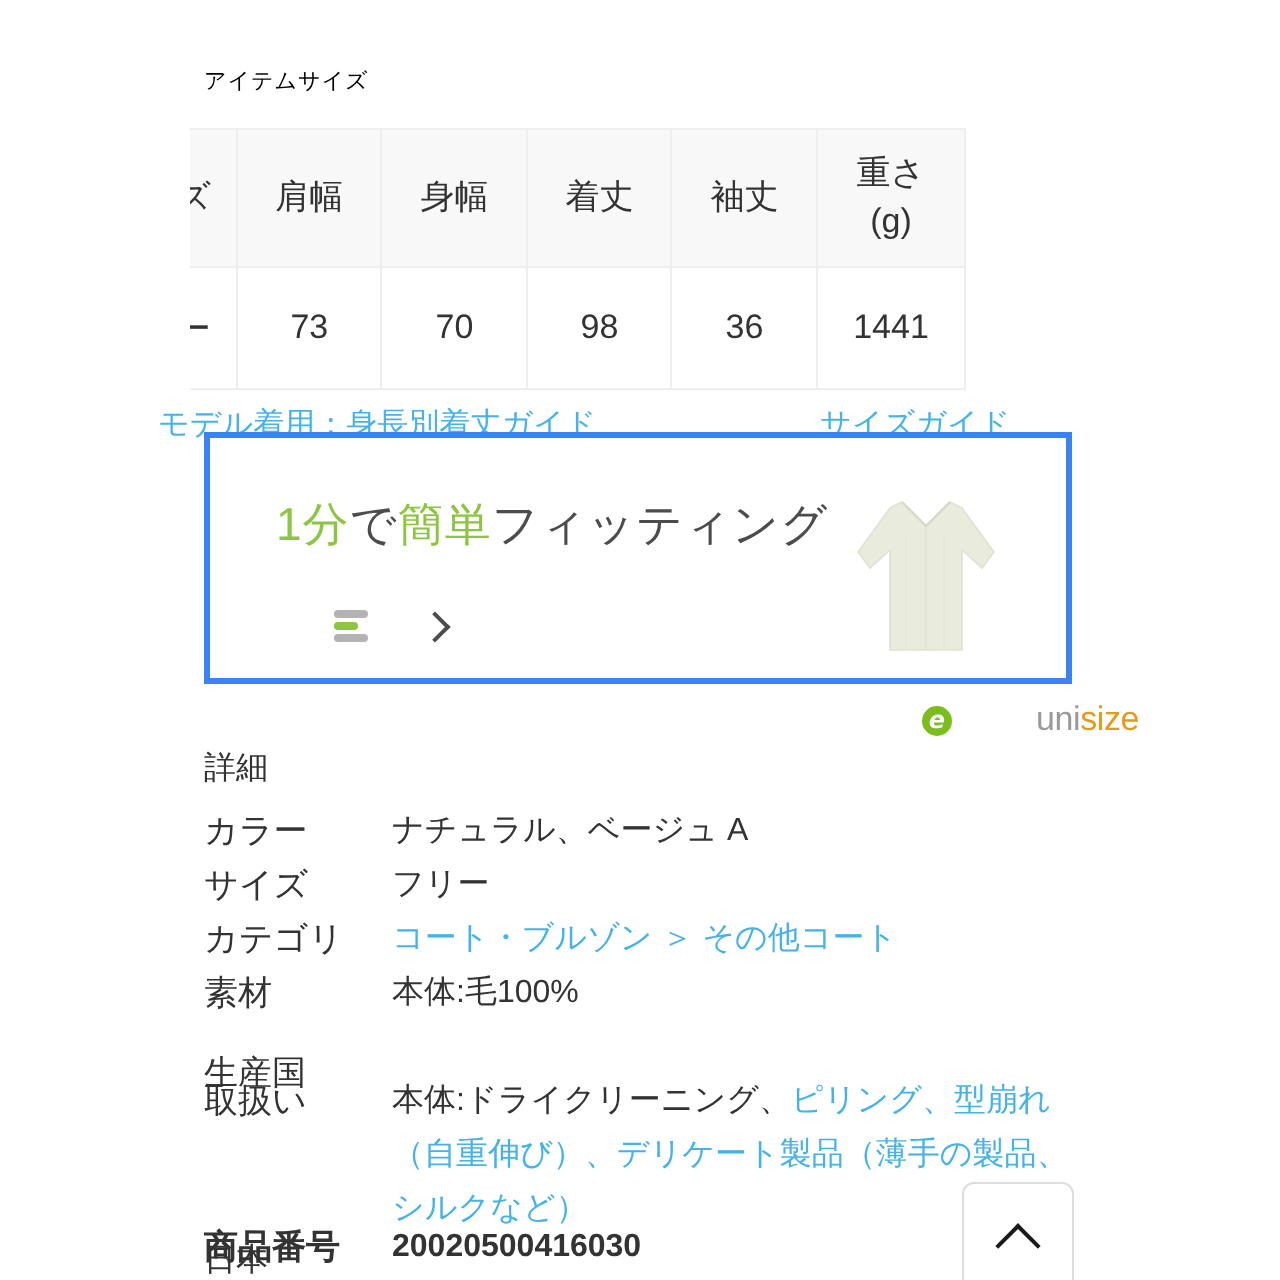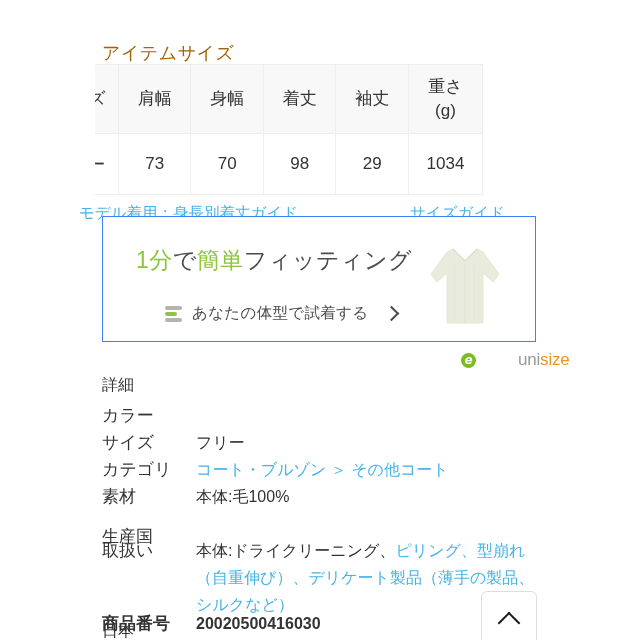--- a/index.html
+++ b/index.html
@@ -26,26 +26,25 @@
   .size-section {
     position: absolute;
     left: 0;
     top: 30px;
     width: 640px;
   }
   .size-heading {
     position: absolute;
     left: 102px;
     top: 0px;
-    font-size: 18px;
+    font-size: 11px;
     line-height: 22px;
-    color: #a16207;
+    color: #000000;
     letter-spacing: 0.5px;
     white-space: nowrap;
-    margin-top: 12px;
   }
 
   .size-table-wrap {
     position: absolute;
     left: 95px;          
     top: 34px;
     width: 443px;
     height: 131px;
     overflow: hidden;
   }
@@ -101,21 +100,21 @@
   .guide-link.left  { left: 79px; }
   .guide-link.right { left: 410px; }
 
   
   .fitting-banner {
     position: absolute;
     left: 102px;
     top: 216px;
     width: 434px;
     height: 126px;
-    border: 1px solid #3b82f6;
+    border: 3px solid #3b82f6;
     box-sizing: border-box;
     background: #ffffff;
     cursor: pointer;
   }
   .fitting-title {
     position: absolute;
     left: 33px;
     top: 28px;
     font-size: 23px;
     line-height: 30px;
@@ -295,22 +294,22 @@
               <span>(g)</span>
             </th>
           </tr>
         </thead>
         <tbody>
           <tr>
             <td class="wide">フリー</td>
             <td>73</td>
             <td>70</td>
             <td>98</td>
-            <td>29</td>
-            <td>1034</td>
+            <td>36</td>
+            <td>1441</td>
           </tr>
         </tbody>
       </table>
     </div>
 
     <div class="guides">
       <a class="guide-link left">モデル着用：身長別着丈ガイド</a>
       <a class="guide-link right">サイズガイド</a>
     </div>
   </section>
@@ -319,21 +318,20 @@
     <div class="fitting-title">
       <span class="grn">1分</span><span class="gry">で</span><span class="grn">簡単</span><span class="gry">フィッティング</span>
     </div>
 
     <div class="fitting-cta">
       <span class="bars-icon">
         <i></i>
           <i></i>
           <i></i>
       </span>
-      <span class="fitting-cta-text">あなたの体型で試着する</span>
       <span class="cta-chevron"></span>
     </div>
 
     <svg class="coat" viewBox="0 0 96 96">
       <path d="M36 14 L30 17 L14 39 L20 47 L30 38 L30 88 L66 88 L66 38 L76 47 L82 39 L66 17 L60 14 L48 26 Z" fill="#e9ecdc" stroke="#dfe3d0" stroke-width="0.8"></path>
       <path d="M36 14 L48 26 L60 14" fill="none" stroke="#d6dac6" stroke-width="1.2"></path>
       <path d="M48 26 L48 88" stroke="#dfe3d0" stroke-width="0.7" fill="none"></path>
       <path d="M38 30 L38 88 M57 30 L57 88" stroke="#e2e5d5" stroke-width="0.6" fill="none"></path>
     </svg>
   </div>
@@ -342,20 +340,21 @@
     <span class="emark">e</span>
     <span class="uni">uni</span>
     <span class="size">size</span>
   </div>
 
   <section class="details">
     <div class="detail-heading">詳細</div>
 
     <div class="detail-row row-color">
       <div class="detail-label">カラー</div>
+      <div class="detail-value">ナチュラル、ベージュ A</div>
     </div>
 
     <div class="detail-row row-size">
       <div class="detail-label">サイズ</div>
       <div class="detail-value">フリー</div>
     </div>
 
     <div class="detail-row row-category">
       <div class="detail-label">カテゴリ</div>
       <div class="detail-value">

